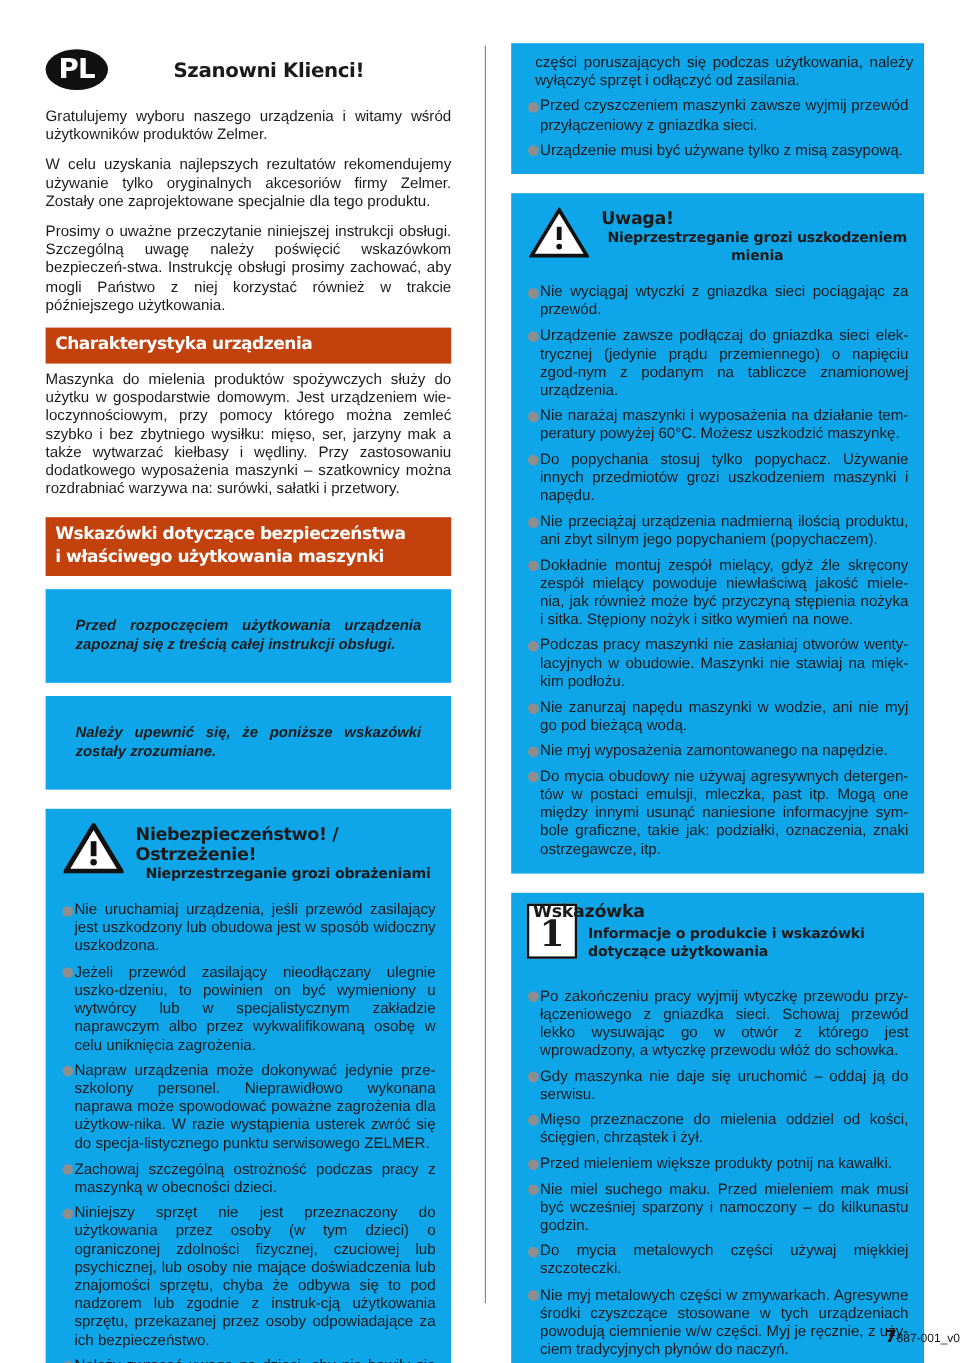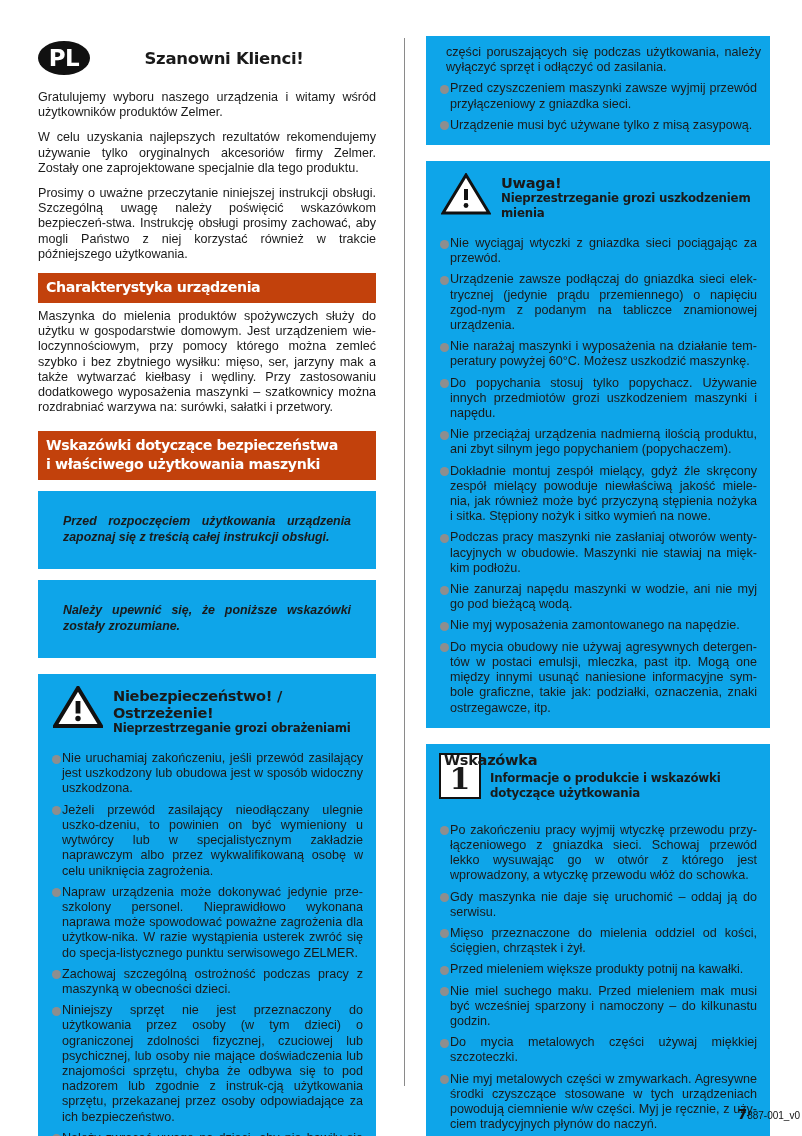--- a/index.html
+++ b/index.html
@@ -128,20 +128,21 @@
     font-size: 14.6px;
     line-height: 17px;
     letter-spacing: -0.3px;
   }
   .warn .wsub {
     font-family: "DejaVu Sans", sans-serif;
     font-weight: bold;
     font-size: 11.8px;
     line-height: 15px;
     letter-spacing: -0.2px;
+    text-align: center;
   }
 
   
   .tip {
     display: flex;
     align-items: flex-start;
     gap: 9px;
     padding: 2px 0 2px 4px;
     position: relative;
   }
@@ -273,21 +274,21 @@
               <circle cx="25" cy="32.5" r="2.7" fill="#111111"></circle>
             </svg>
           </span>
           <span class="wtxt">
             <div class="wtitle">Niebezpieczeństwo! / Ostrzeżenie!</div>
             <div class="wsub">Nieprzestrzeganie grozi obrażeniami</div>
           </span>
         </div>
         <div style="height:9px"></div>
         <ul class="blist">
-          <li>Nie uruchamiaj zakończeniu, jeśli przewód zasilający jest uszkodzony lub obudowa jest w sposób widoczny uszkodzona.</li>
+          <li>Nie uruchamiaj urządzenia, jeśli przewód zasilający jest uszkodzony lub obudowa jest w sposób widoczny uszkodzona.</li>
           <li>Jeżeli przewód zasilający nieodłączany ulegnie uszko-dzeniu, to powinien on być wymieniony u wytwórcy lub w specjalistycznym zakładzie naprawczym albo przez wykwalifikowaną osobę w celu uniknięcia zagrożenia.</li>
           <li>Napraw urządzenia może dokonywać jedynie prze-szkolony personel. Nieprawidłowo wykonana naprawa może spowodować poważne zagrożenia dla użytkow-nika. W razie wystąpienia usterek zwróć się do specja-listycznego punktu serwisowego ZELMER.</li>
           <li>Zachowaj szczególną ostrożność podczas pracy z maszynką w obecności dzieci.</li>
           <li>Niniejszy sprzęt nie jest przeznaczony do użytkowania przez osoby (w tym dzieci) o ograniczonej zdolności fizycznej, czuciowej lub psychicznej, lub osoby nie mające doświadczenia lub znajomości sprzętu, chyba że odbywa się to pod nadzorem lub zgodnie z instruk-cją użytkowania sprzętu, przekazanej przez osoby odpowiadające za ich bezpieczeństwo.</li>
           <li>Należy zwracać uwagę na dzieci, aby nie bawiły się sprzętem.</li>
           <li>Przed wymianą wyposażenia lub zbliżaniem się do</li>
         </ul>
       </div>
 
     </div>

